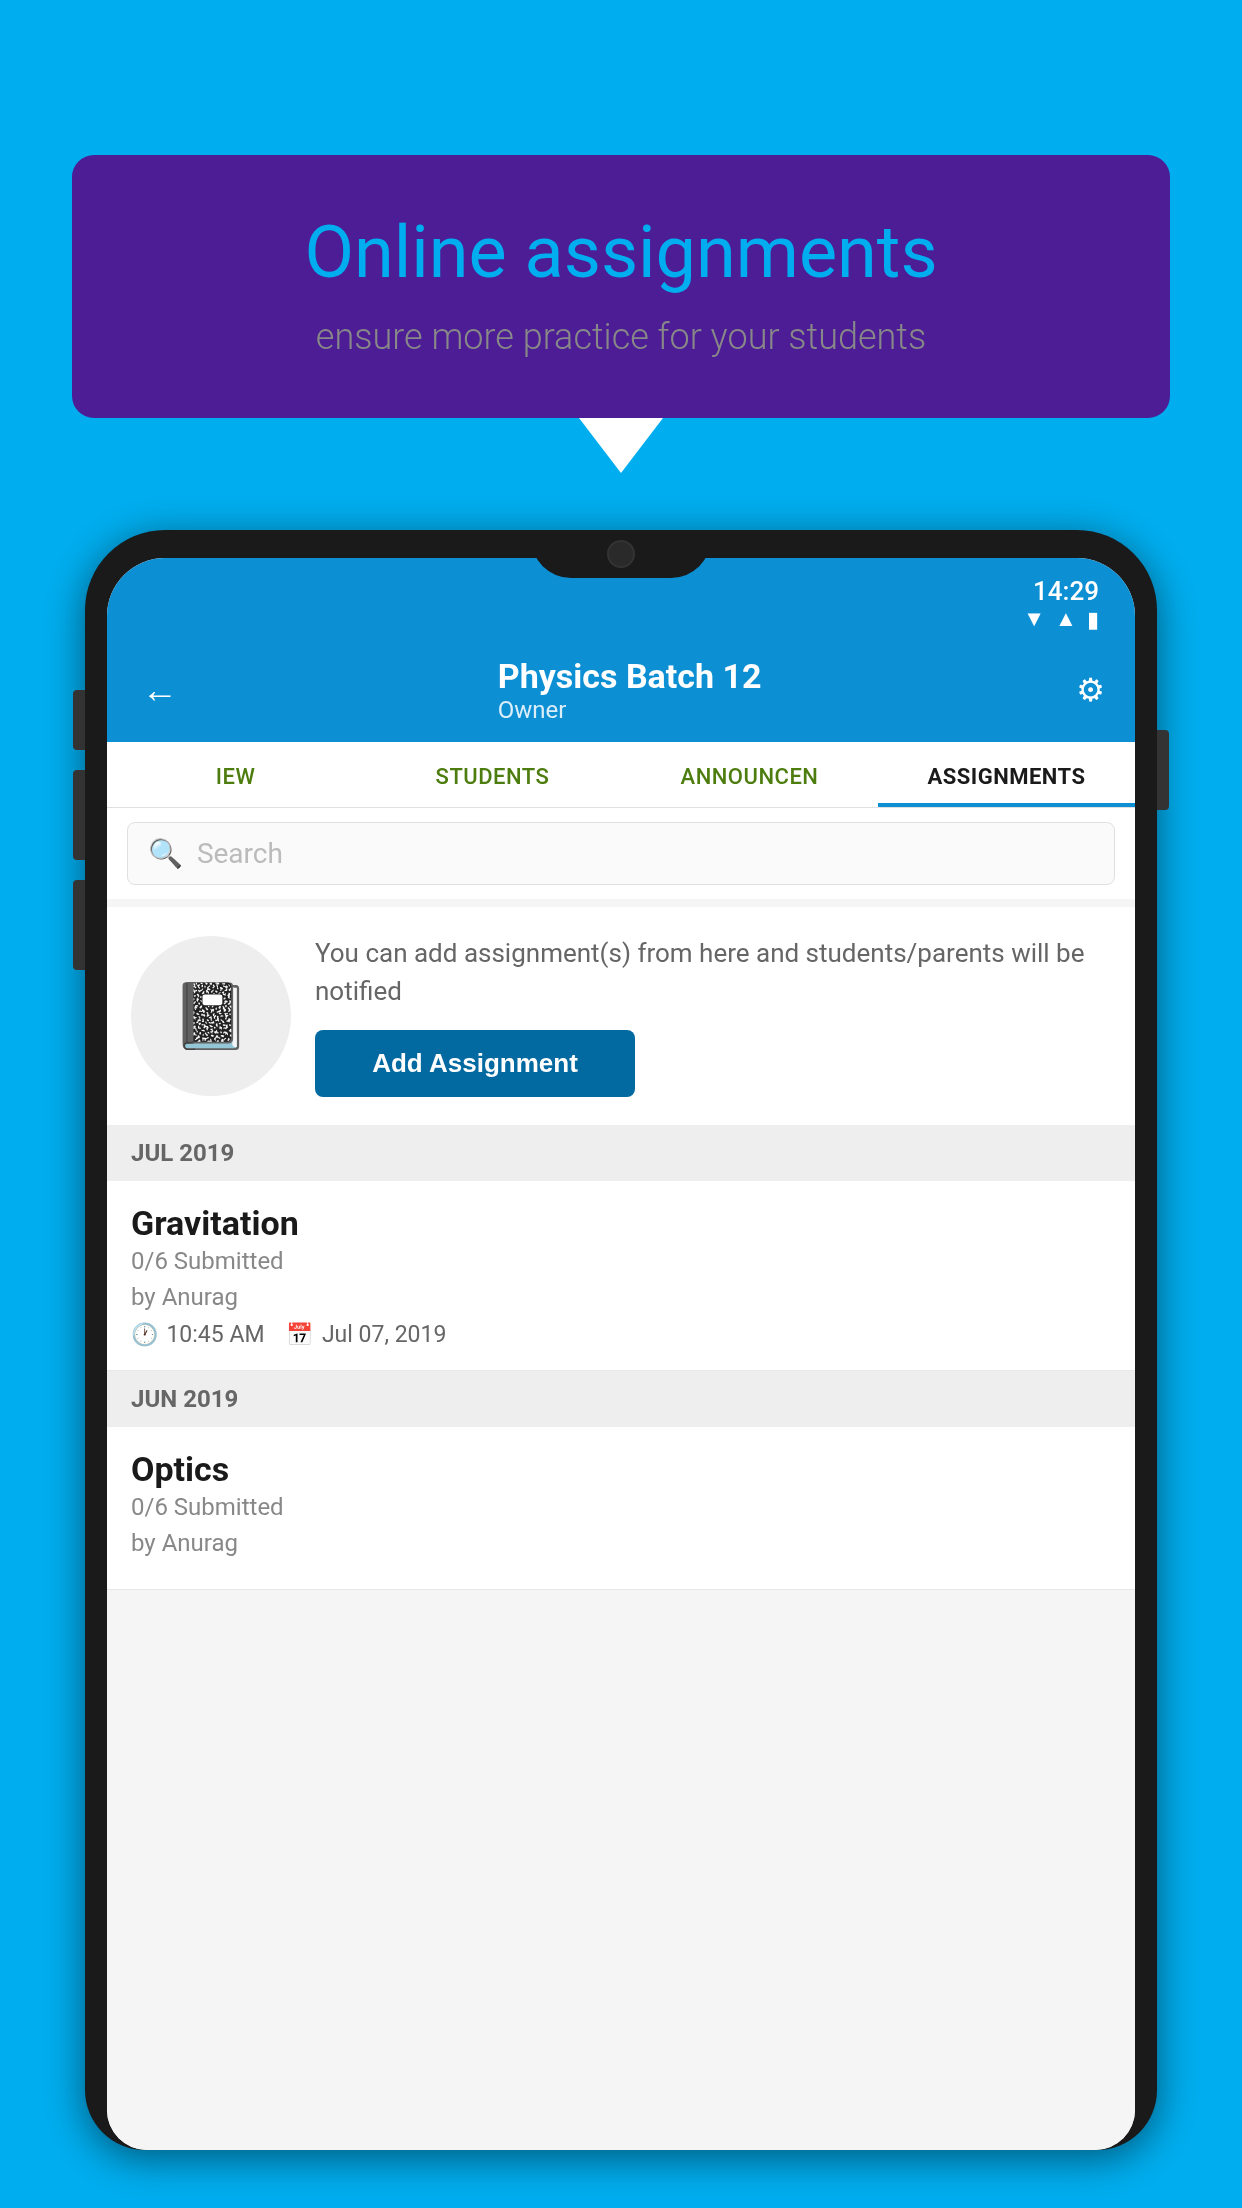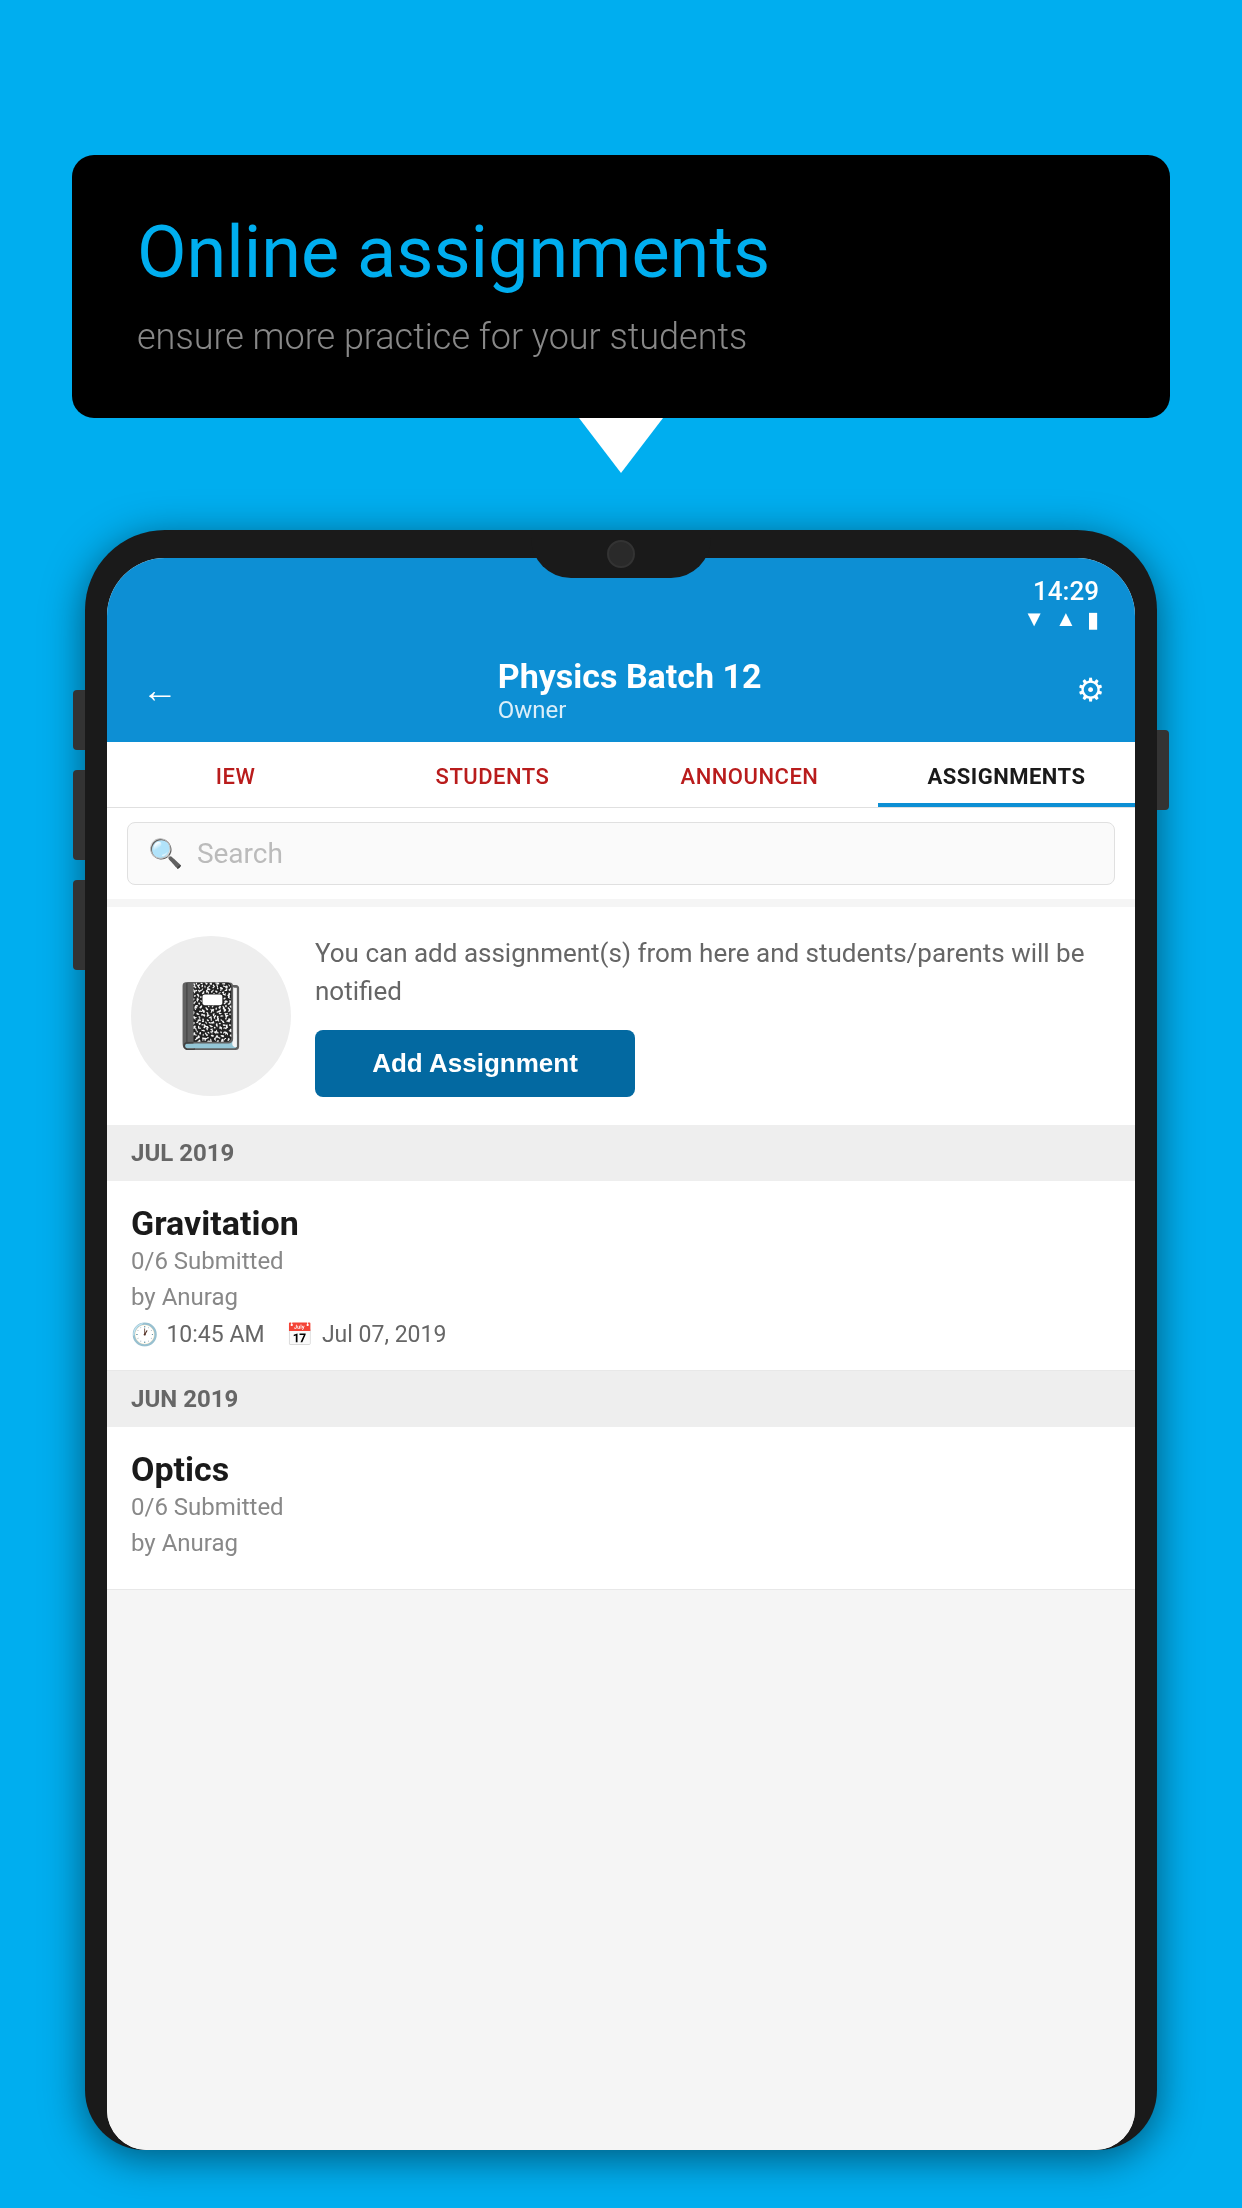--- a/index.html
+++ b/index.html
@@ -18,24 +18,25 @@
       position: absolute;
       top: 155px;
       left: 72px;
       right: 72px;
       display: flex;
       flex-direction: column;
       align-items: center;
     }
 
     .speech-bubble {
-      background: #000000;
+      background: #4c1d95;
       border-radius: 22px;
       padding: 55px 65px 60px;
       width: 100%;
+      text-align: center;
     }
 
     .speech-bubble-title {
       color: #00AEEF;
       font-size: 72px;
       font-weight: 400;
       line-height: 1.2;
       margin-bottom: 20px;
     }
 
@@ -177,21 +178,21 @@
       border-bottom: 1px solid #e0e0e0;
       flex-shrink: 0;
     }
 
     .tab-item {
       flex: 1;
       text-align: center;
       padding: 22px 8px 18px;
       font-size: 22px;
       font-weight: 500;
-      color: #b91c1c;
+      color: #4d7c0f;
       position: relative;
       cursor: pointer;
       letter-spacing: 0.5px;
     }
 
     .tab-item.active {
       color: #1a1a1a;
       font-weight: 700;
     }
 

